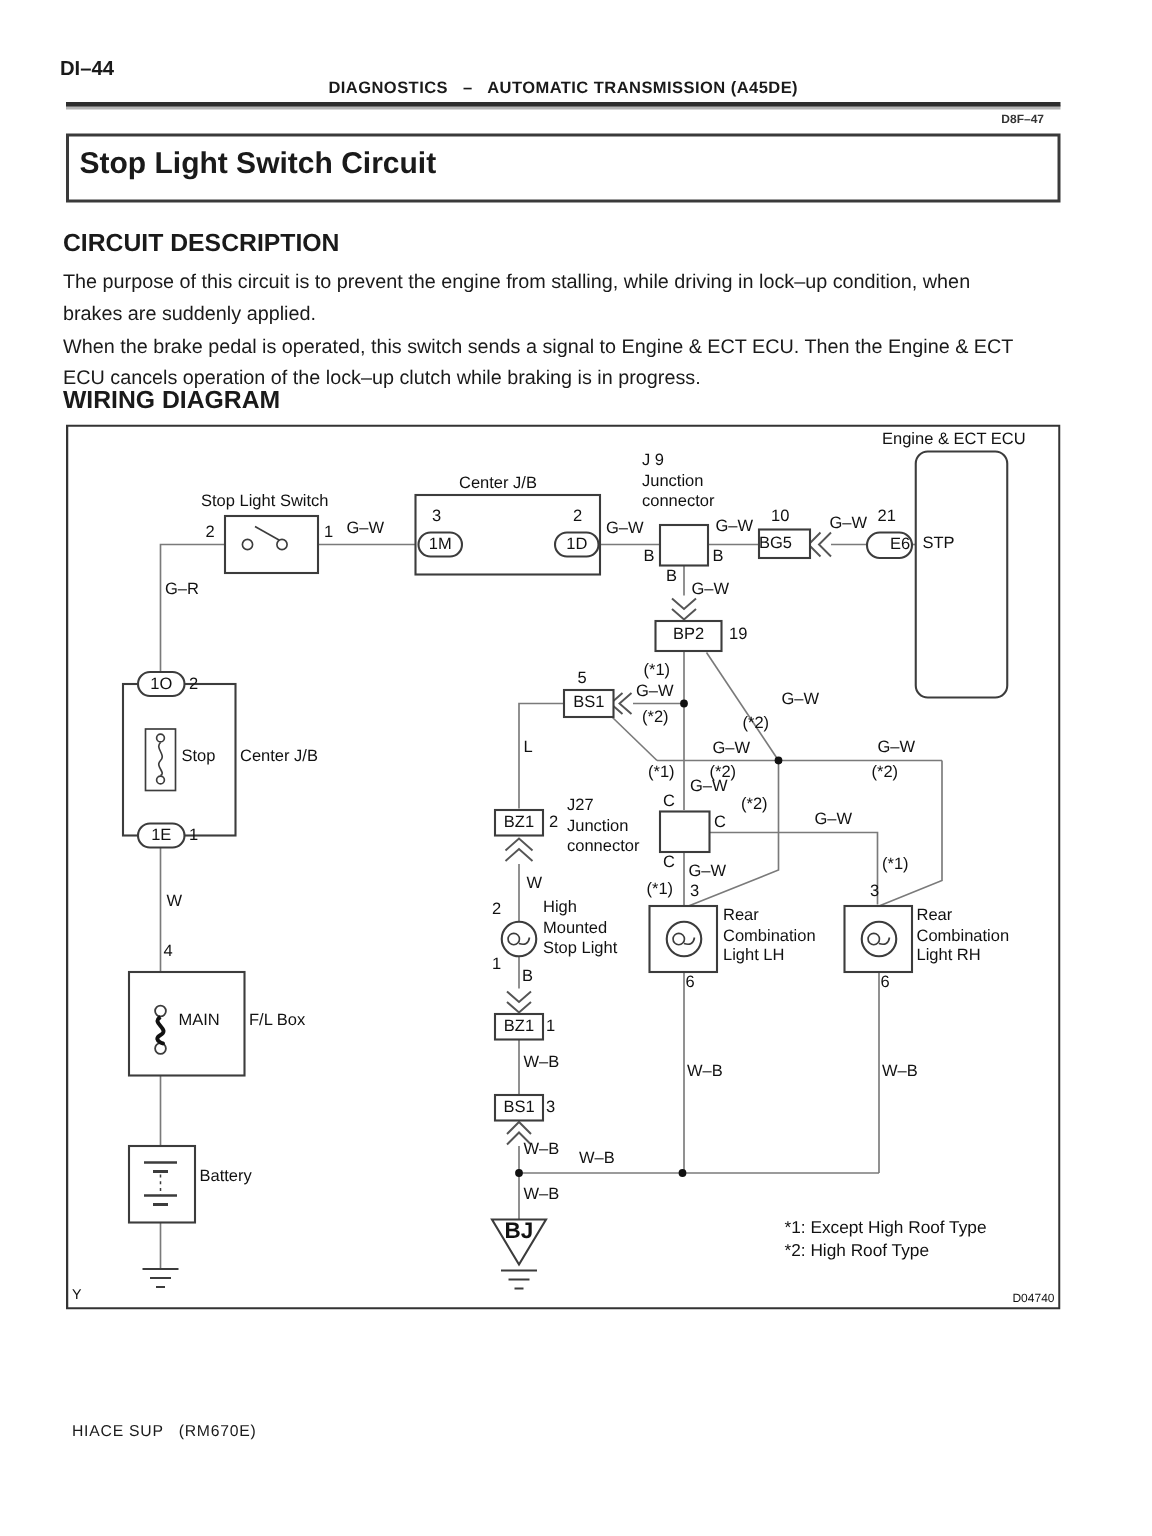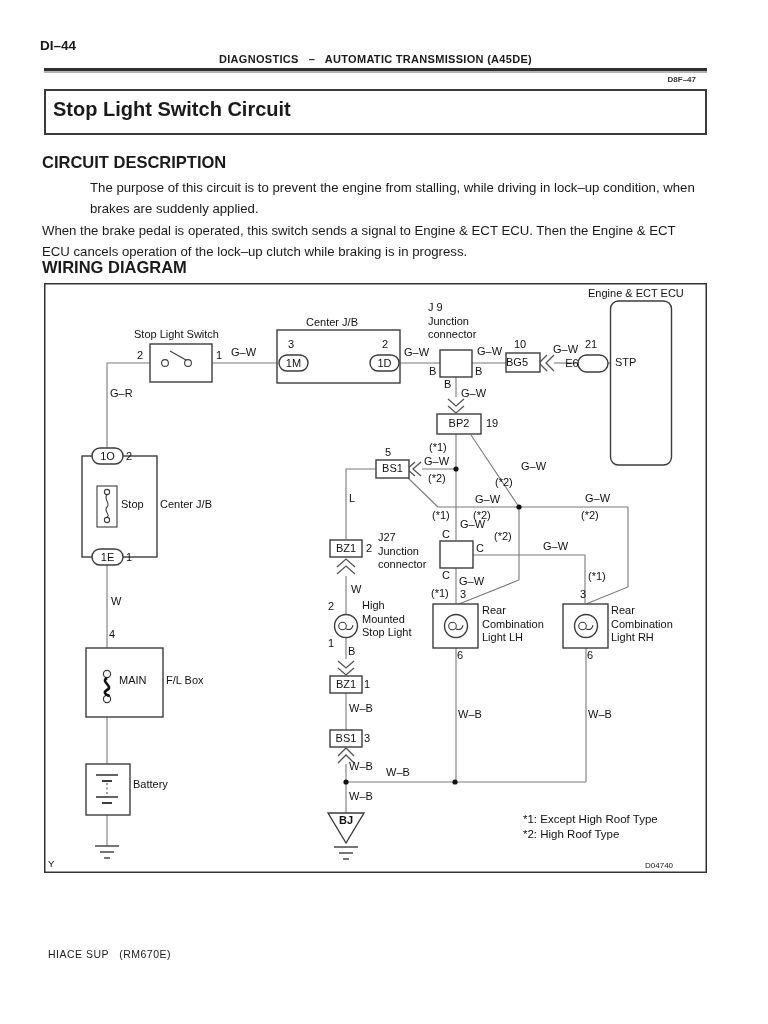--- a/index.html
+++ b/index.html
@@ -21,21 +21,21 @@
 
   <div class="abs" style="left:40px;top:38px;font-size:13.5px;font-weight:bold;">DI–44</div>
   <div class="abs" style="left:44px;top:53px;width:663px;text-align:center;font-size:11px;font-weight:bold;letter-spacing:.3px;white-space:pre;">DIAGNOSTICS   –   AUTOMATIC TRANSMISSION (A45DE)</div>
   <div class="hdr-rule"></div>
   <div class="abs small" style="left:600px;top:75px;width:96px;text-align:right;color:#333;font-weight:bold;">D8F–47</div>
 
   <div class="title-box"></div>
   <div class="abs" style="left:53px;top:98px;font-size:20px;font-weight:bold;">Stop Light Switch Circuit</div>
 
   <div class="abs" style="left:42px;top:153px;font-size:16.5px;font-weight:bold;">CIRCUIT DESCRIPTION</div>
-  <div class="abs" style="left:42px;top:177px;width:670px;font-size:13.2px;line-height:21px;white-space:pre-line;margin-left:48px;">The purpose of this circuit is to prevent the engine from stalling, while driving in lock–up condition, when
+  <div class="abs" style="left:42px;top:177px;width:670px;font-size:13.2px;line-height:21px;white-space:pre-line;">The purpose of this circuit is to prevent the engine from stalling, while driving in lock–up condition, when
 brakes are suddenly applied.</div>
   <div class="abs" style="left:42px;top:220px;width:670px;font-size:13.2px;line-height:21px;white-space:pre-line;">When the brake pedal is operated, this switch sends a signal to Engine &amp; ECT ECU. Then the Engine &amp; ECT
 ECU cancels operation of the lock–up clutch while braking is in progress.</div>
 
   <div class="abs" style="left:42px;top:258px;font-size:16.5px;font-weight:bold;">WIRING DIAGRAM</div>
 
   <svg class="frame" viewBox="44 283 663 590" width="663" height="590">
 
     <rect x="44.75" y="283.75" width="661.5" height="588.5" fill="none" stroke="#333" stroke-width="1.5"></rect>
 
@@ -222,21 +222,21 @@
 Junction
 connector</div>
   <div class="lb" style="left:429px;top:365px;">B</div>
   <div class="lb" style="left:475px;top:365px;">B</div>
   <div class="lb" style="left:444px;top:378px;">B</div>
   <div class="lb" style="left:477px;top:345px;">G–W</div>
   <div class="lb" style="left:514px;top:338px;">10</div>
   <div class="lb ctr" style="left:500px;top:356px;width:34px;">BG5</div>
   <div class="lb" style="left:553px;top:343px;">G–W</div>
   <div class="lb" style="left:585px;top:338px;">21</div>
-  <div class="lb ctr" style="left:550px;top:357px;width:44px;">E6</div>
+  <div class="lb ctr" style="left:578px;top:357px;width:44px;">E6</div>
   <div class="lb" style="left:615px;top:356px;">STP</div>
   <div class="lb" style="left:588px;top:287px;">Engine &amp; ECT ECU</div>
   <div class="lb" style="left:461px;top:387px;">G–W</div>
   <div class="lb ctr" style="left:437px;top:417px;width:44px;">BP2</div>
   <div class="lb" style="left:486px;top:417px;">19</div>
   <div class="lb" style="left:429px;top:441px;">(*1)</div>
   <div class="lb" style="left:385px;top:446px;">5</div>
   <div class="lb ctr" style="left:376px;top:462px;width:33px;">BS1</div>
   <div class="lb" style="left:424px;top:455px;">G–W</div>
   <div class="lb" style="left:428px;top:472px;">(*2)</div>
@@ -282,32 +282,32 @@
 Stop Light</div>
   <div class="lb" style="left:348px;top:645px;">B</div>
   <div class="lb ctr" style="left:330px;top:678px;width:32px;">BZ1</div>
   <div class="lb" style="left:364px;top:678px;">1</div>
   <div class="lb" style="left:349px;top:702px;">W–B</div>
   <div class="lb ctr" style="left:330px;top:732px;width:32px;">BS1</div>
   <div class="lb" style="left:364px;top:732px;">3</div>
   <div class="lb" style="left:349px;top:760px;">W–B</div>
   <div class="lb" style="left:386px;top:766px;">W–B</div>
   <div class="lb" style="left:349px;top:790px;">W–B</div>
-  <div class="lb ctr" style="left:334px;top:814px;width:24px;font-size:11px;font-weight:bold;">BJ</div>
+  <div class="lb ctr" style="left:334px;top:814px;width:24px;font-size:15px;font-weight:bold;">BJ</div>
   <div class="lb" style="left:110px;top:387px;">G–R</div>
   <div class="lb ctr" style="left:92px;top:450px;width:31px;">1O</div>
   <div class="lb" style="left:126px;top:450px;">2</div>
   <div class="lb" style="left:121px;top:498px;">Stop</div>
   <div class="lb" style="left:160px;top:498px;">Center J/B</div>
   <div class="lb ctr" style="left:92px;top:551px;width:31px;">1E</div>
   <div class="lb" style="left:126px;top:551px;">1</div>
   <div class="lb" style="left:111px;top:595px;">W</div>
   <div class="lb" style="left:109px;top:628px;">4</div>
   <div class="lb" style="left:119px;top:674px;">MAIN</div>
   <div class="lb" style="left:166px;top:674px;">F/L Box</div>
   <div class="lb" style="left:133px;top:778px;">Battery</div>
   <div class="lb" style="left:523px;top:813px;font-size:11.5px;">*1: Except High Roof Type</div>
   <div class="lb" style="left:523px;top:828px;font-size:11.5px;">*2: High Roof Type</div>
   <div class="lb" style="left:48px;top:857px;font-size:9.5px;">Y</div>
-  <div class="lb small" style="left:645px;top:859px;width:58px;text-align:left;">D04740</div>
+  <div class="lb small" style="left:645px;top:859px;width:58px;text-align:right;">D04740</div>
 
   <div class="abs" style="left:48px;top:948px;font-size:10.5px;letter-spacing:.5px;white-space:pre;">HIACE SUP   (RM670E)</div>
 </div>
 
 </body></html>

